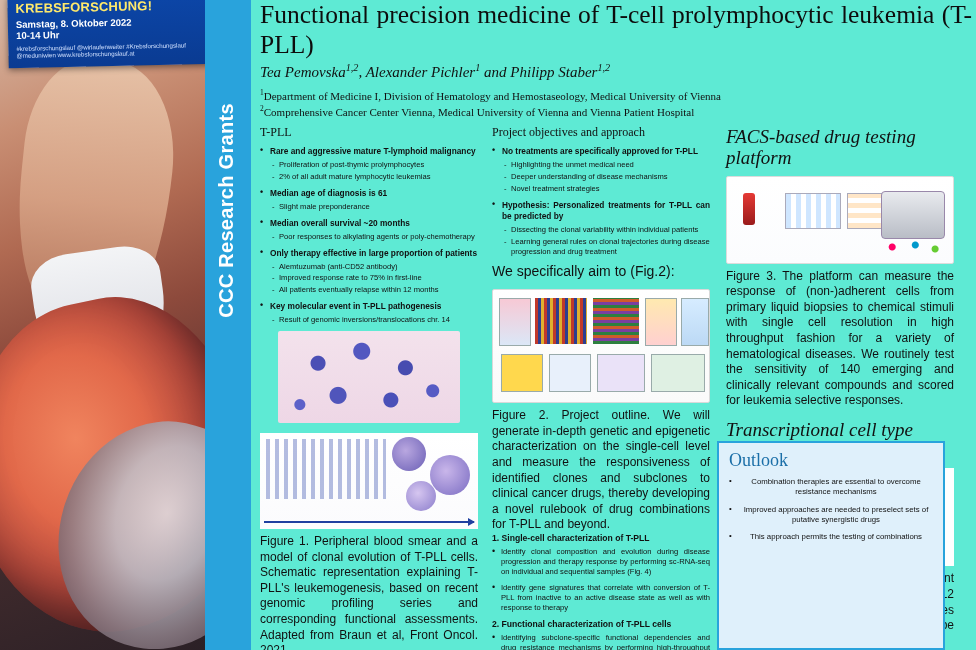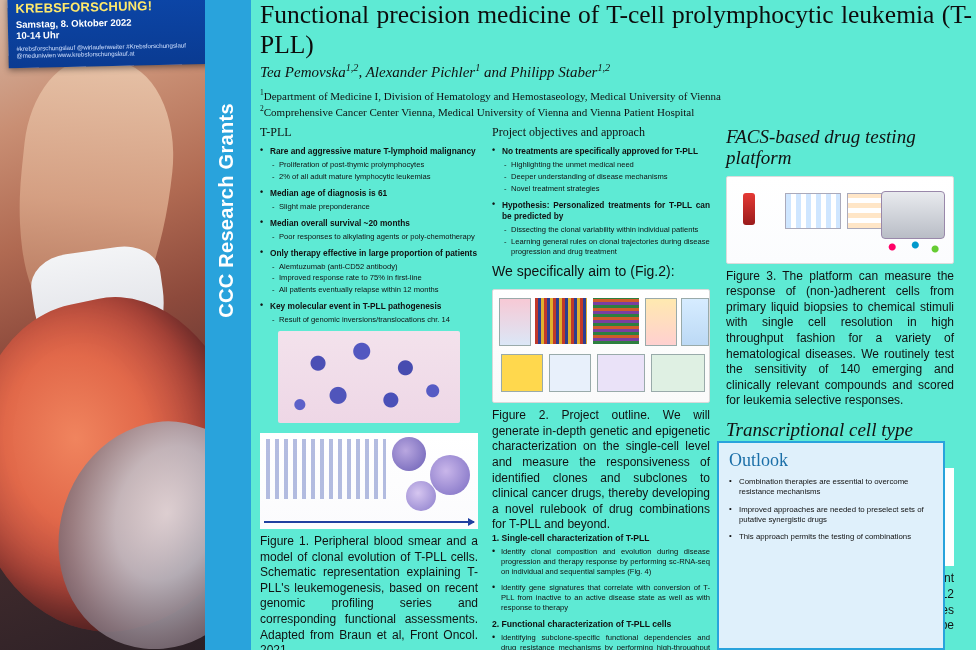--- a/index.html
+++ b/index.html
@@ -201,21 +201,21 @@
   }
 
   
   .outlook{
     position:absolute;left:466px;top:441px;width:228px;height:209px;
     background:#dff0fb;border:2px solid #29a3dc;box-sizing:border-box;padding:7px 10px 8px;
   }
   .outlook h2{
     font-family:"Liberation Serif", serif;font-size:18px;font-weight:normal;color:#1b6fa8;margin:0 0 6px;
   }
-  .outlook ul{margin:0;padding:0;list-style:none;}
+  .outlook ul{margin:0;padding:0;list-style:none;text-align:center;}
   .outlook li{position:relative;padding-left:10px;margin-bottom:7px;font-size:7.8px;line-height:1.33;color:#111;}
   .outlook li:before{content:"•";position:absolute;left:0;top:-1px;}
 </style>
 </head>
 <body>
 
 <div class="poster">
 
   <div class="photo-strip">
     <div class="leg"></div>

